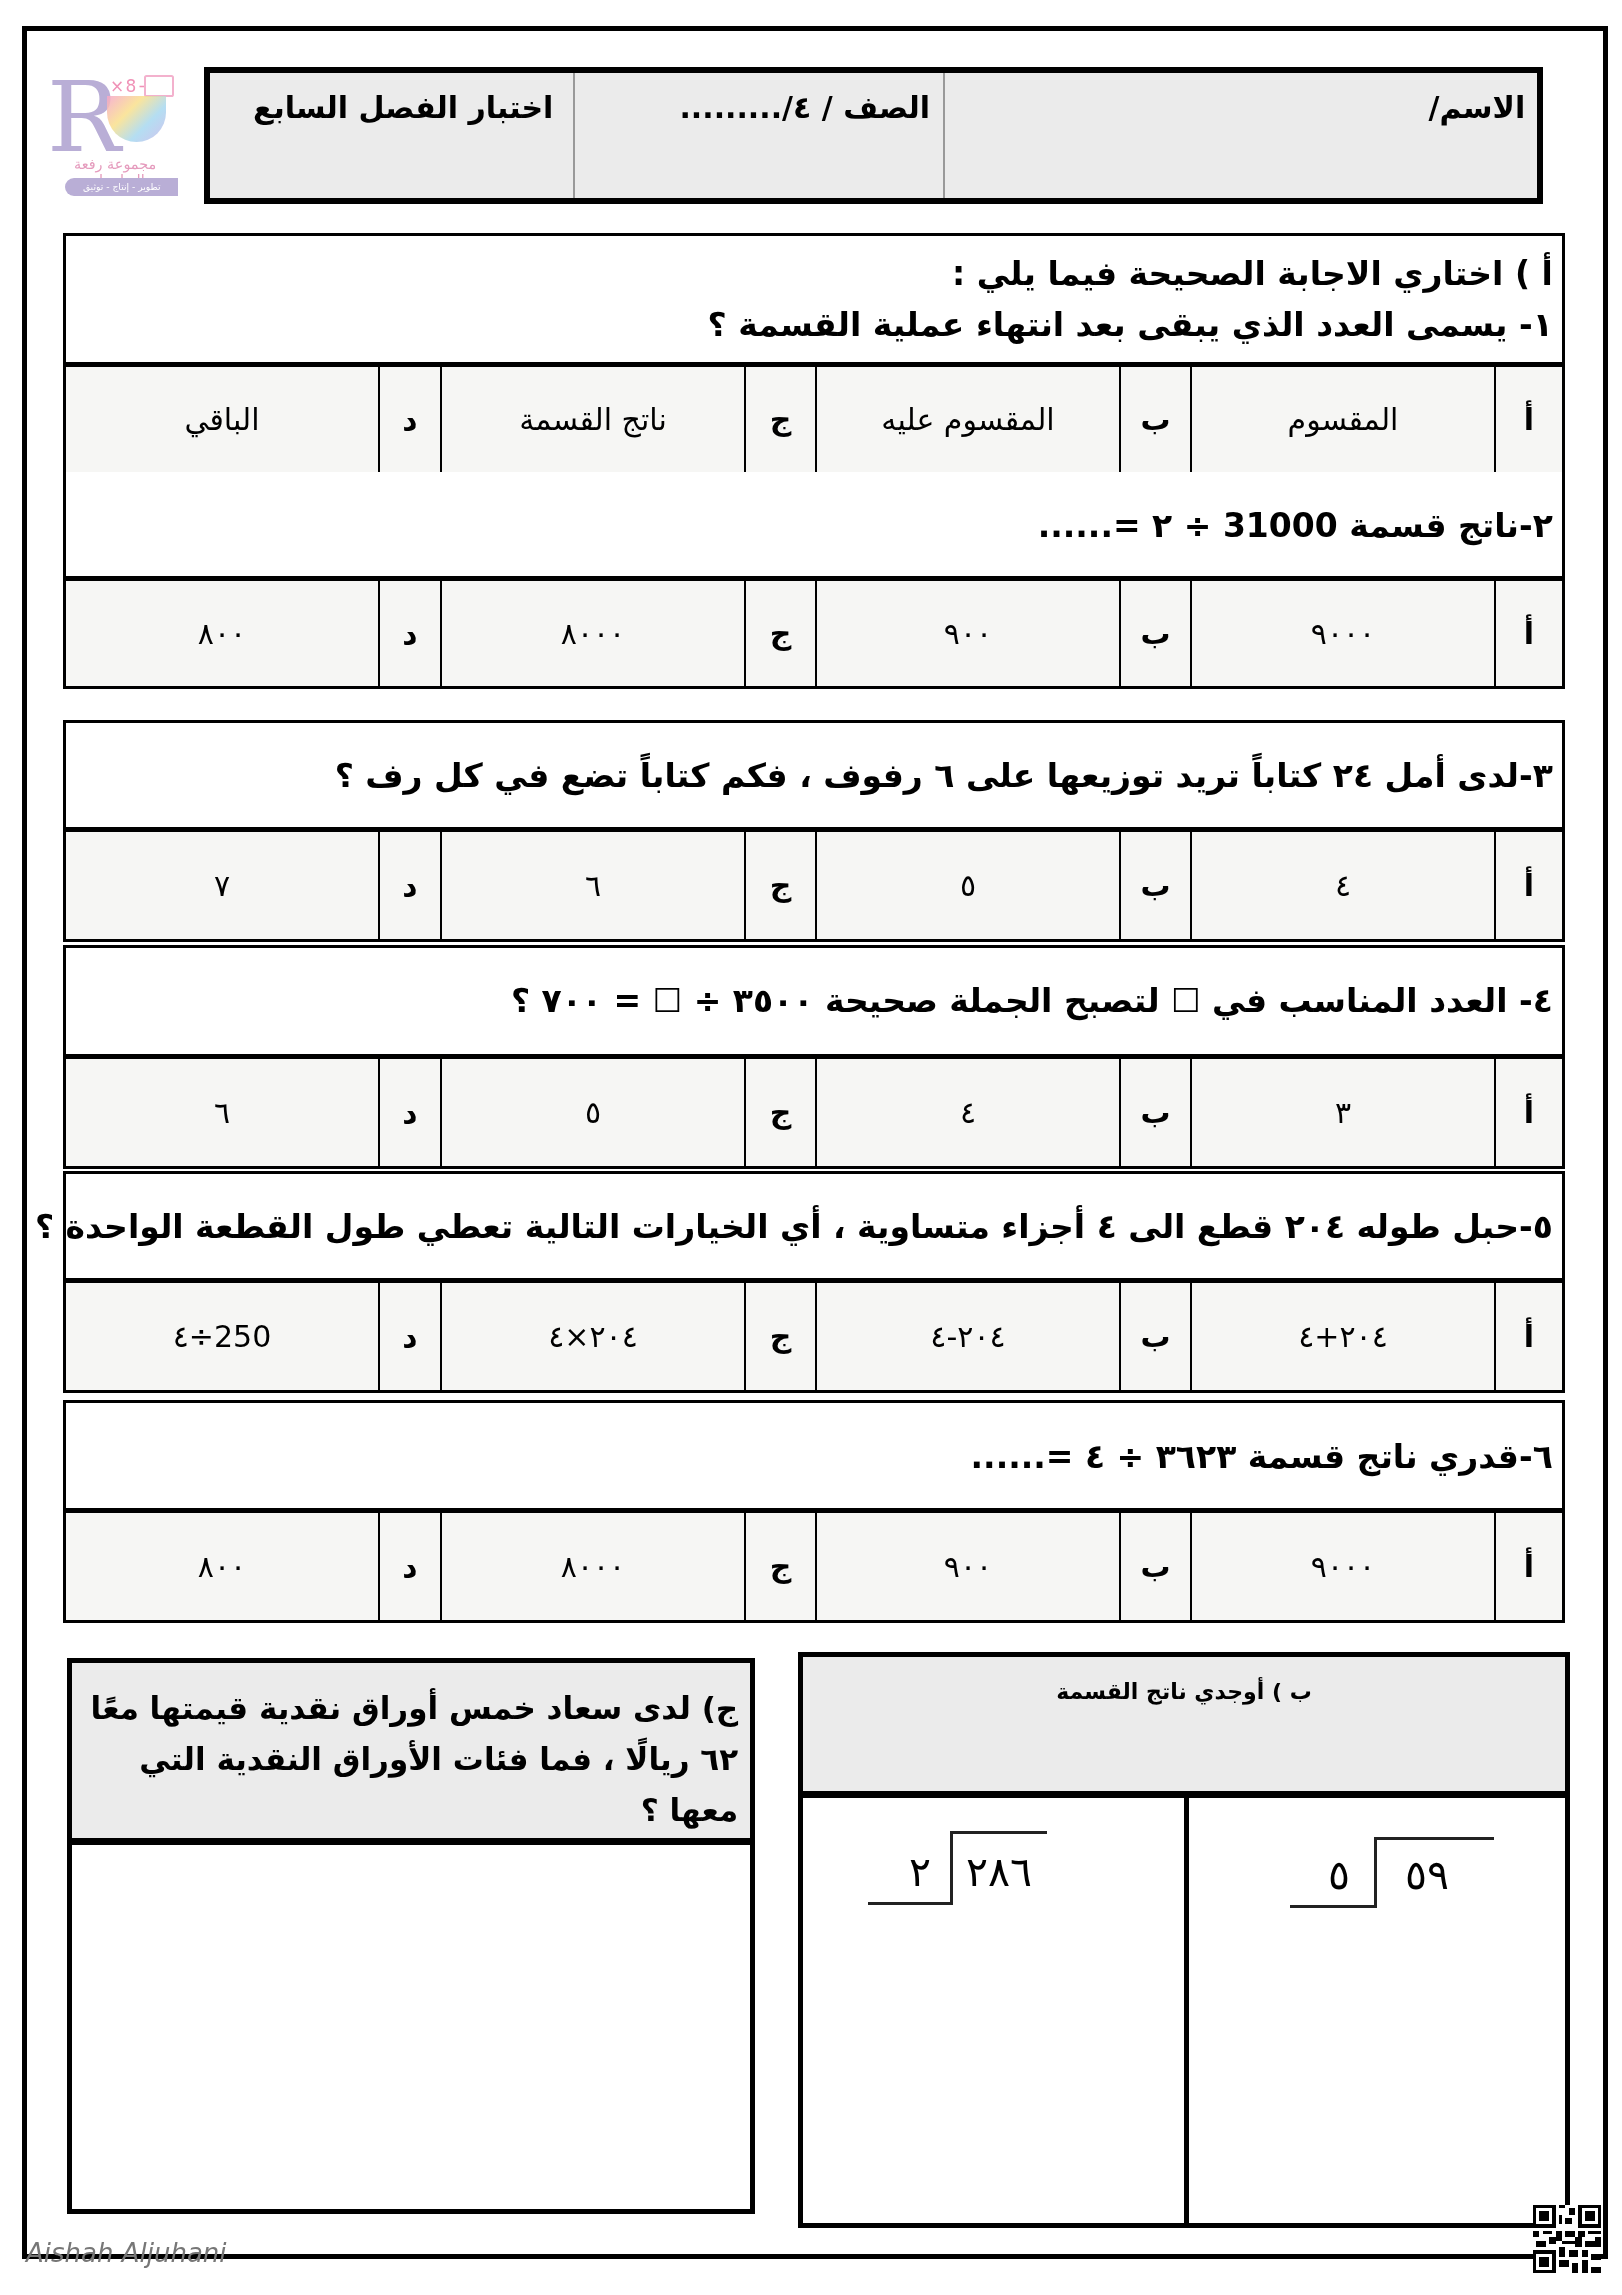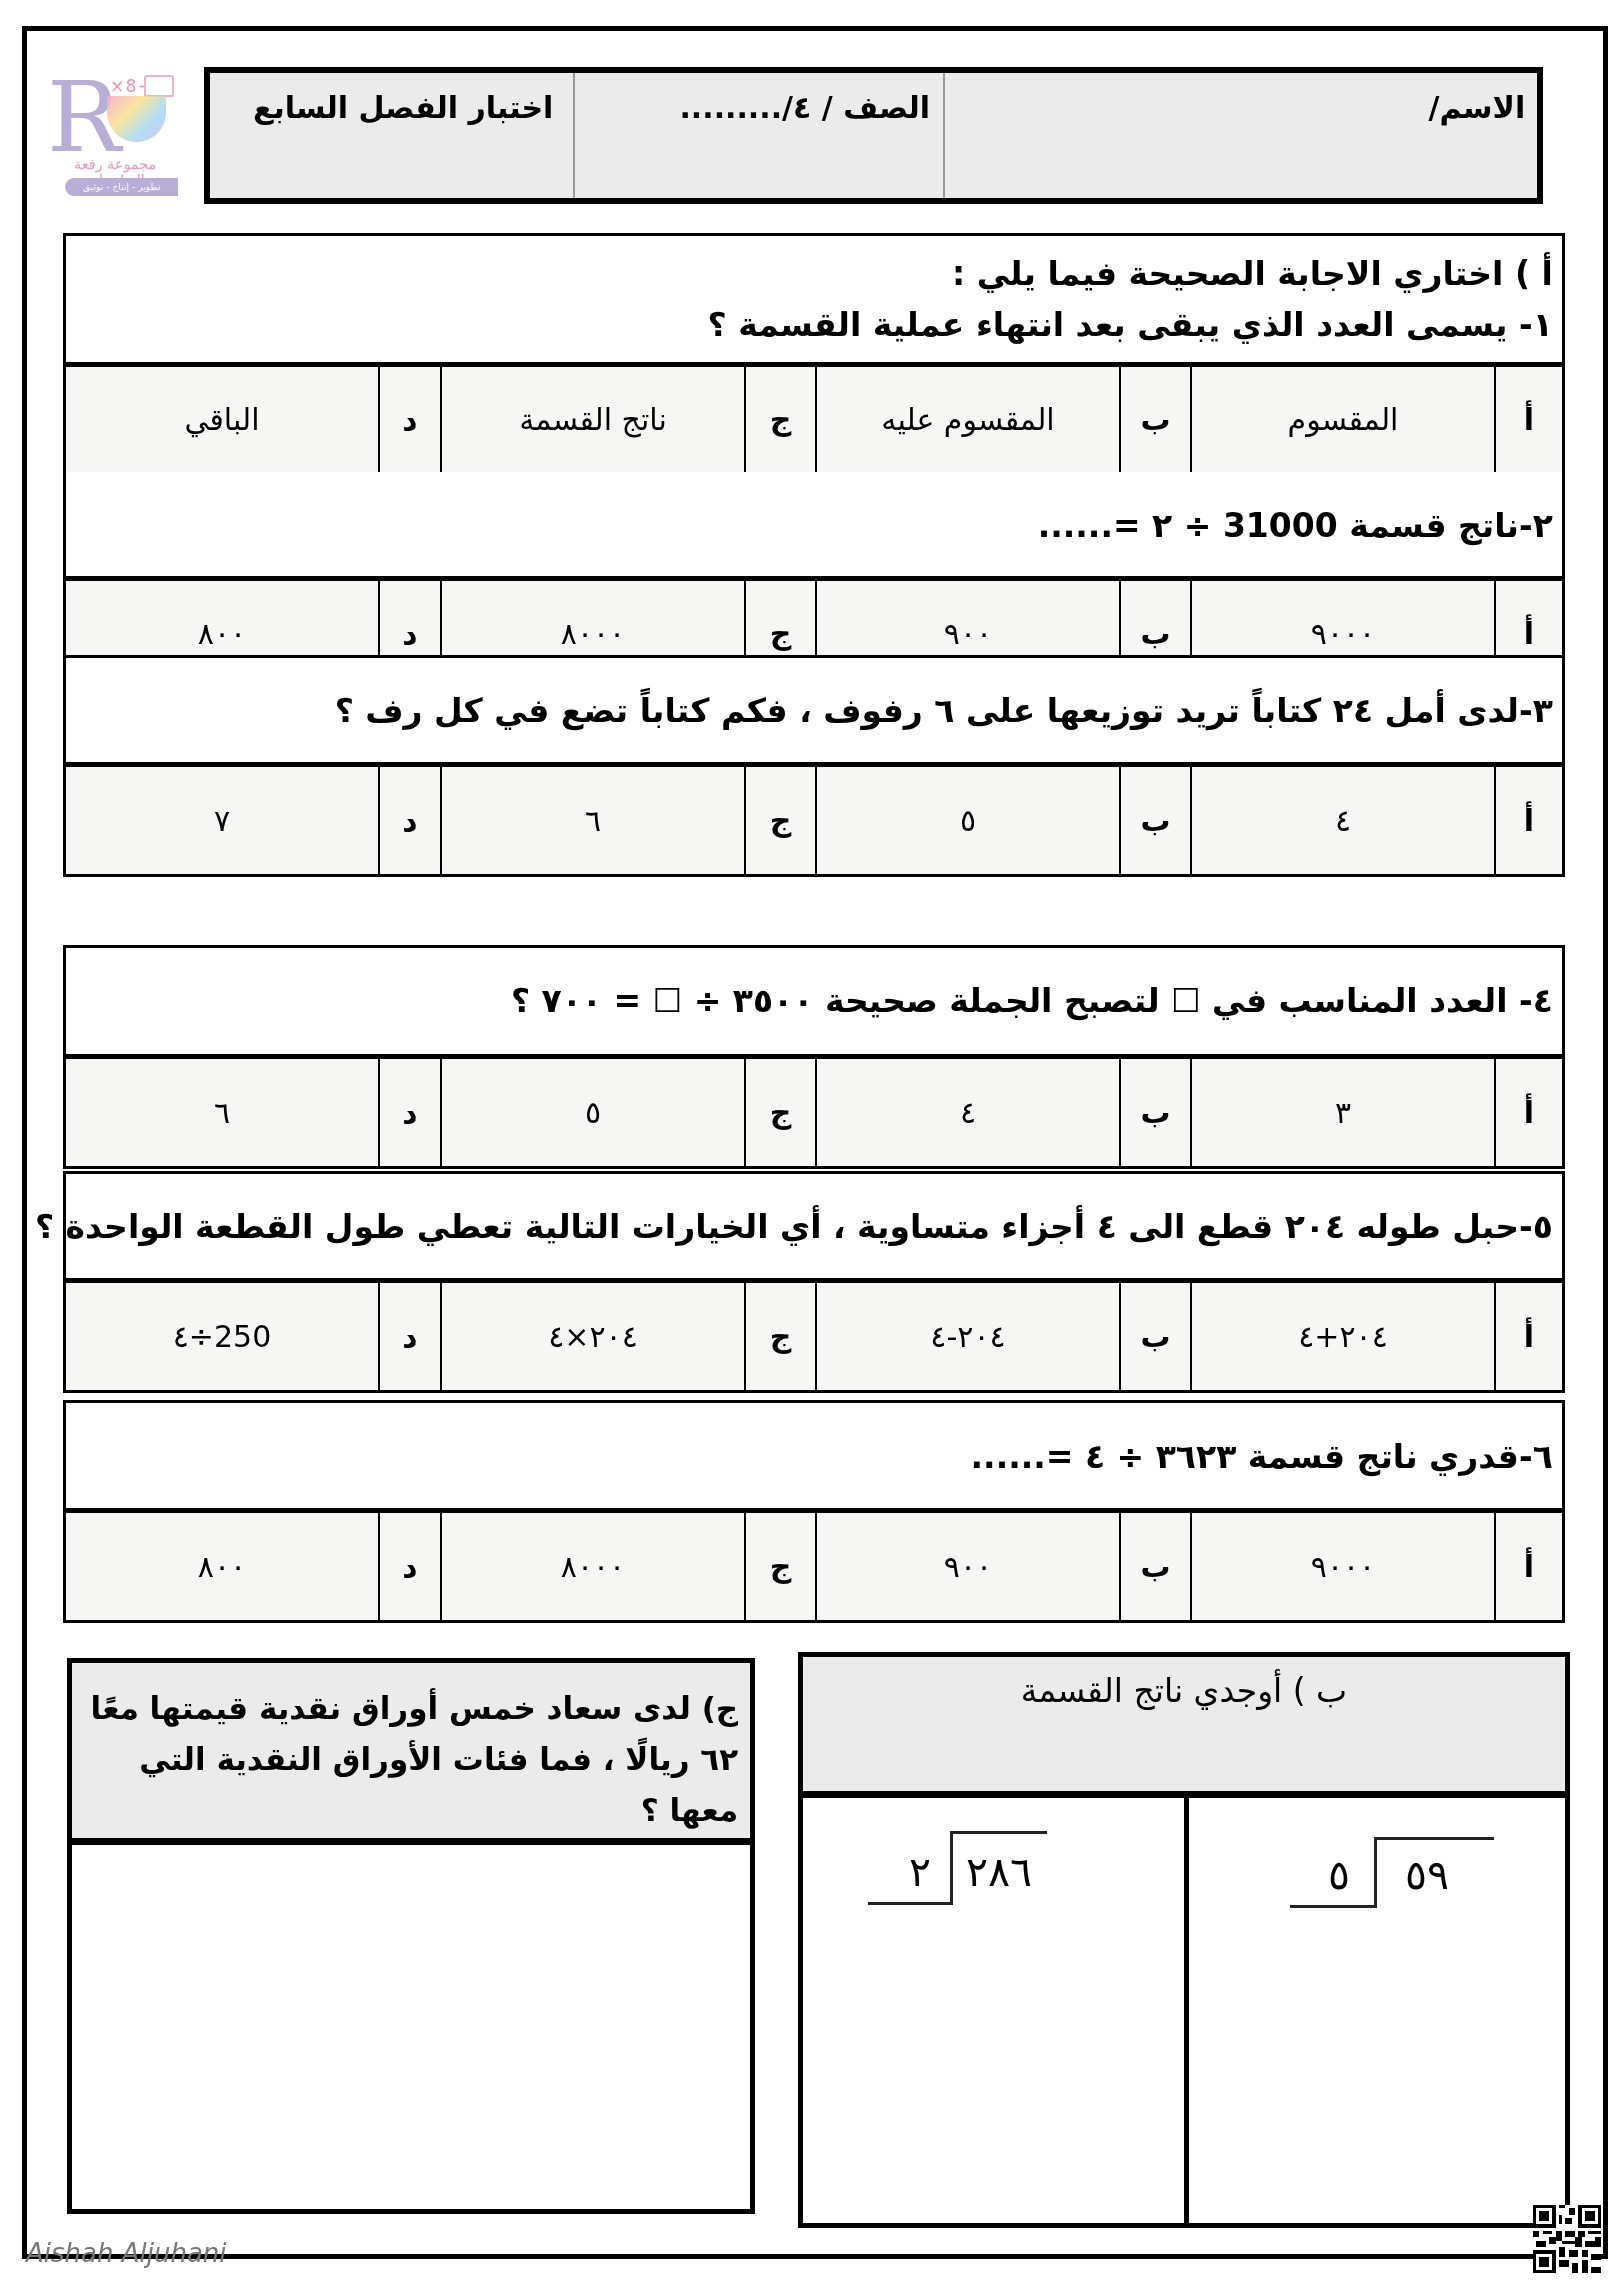--- a/index.html
+++ b/index.html
@@ -77,21 +77,21 @@
   .opt-value.v3 { width: 304px; }
   .opt-letter.l4 { width: 62px; }
   .opt-value.v4 { flex: 1; }
   .opt-value { font-weight: normal; }
 
   
   .sec-b { position: absolute; left: 798px; top: 1652px; width: 772px; height: 576px; border: 5.9px solid #000; }
   .sec-b .title-bar {
     height: 141px; background: #ebebeb; border-bottom: 7.9px solid #000; position: relative;
   }
-  .sec-b .title-bar .t { position: absolute; top: 14px; width: 100%; text-align: center; font-size: 33px; font-weight: normal; }
+  .sec-b .title-bar .t { position: absolute; top: 22px; width: 100%; text-align: center; font-size: 22px; font-weight: bold; }
   .sec-b .body { display: flex; flex-direction: row; height: calc(100% - 141px); }
   .sec-b .col { position: relative; width: 50%; height: 100%; }
   .sec-b .col.first { border-left: 5.9px solid #000; }
 
   .longdiv { position: absolute; }
   .longdiv .bar-top { position: absolute; height: 3.3px; background: #222; }
   .longdiv .bar-v { position: absolute; width: 2.6px; background: #222; }
   .longdiv .bar-bot { position: absolute; height: 2.6px; background: #222; }
   .longdiv .dividend, .longdiv .divisor { position: absolute; font-size: 41px; font-family: "DejaVu Serif", serif; white-space: nowrap; }
 
@@ -162,21 +162,21 @@
     <div class="opt-value v1">٩٠٠٠</div>
     <div class="opt-letter l2">ب</div>
     <div class="opt-value v2">٩٠٠</div>
     <div class="opt-letter l3">ج</div>
     <div class="opt-value v3">٨٠٠٠</div>
     <div class="opt-letter l4">د</div>
     <div class="opt-value v4">٨٠٠</div>
   </div>
 </div>
 
-<div class="qblock" style="top:655px;">
+<div class="qblock" style="top:720px;">
   <div class="qhead" style="height:109px;">
     <div class="line" style="top:33px;">٣-لدى أمل ٢٤ كتاباً تريد توزيعها على ٦ رفوف ، فكم كتاباً تضع في كل رف ؟</div>
   </div>
   <div class="opts" style="height:107px;">
     <div class="opt-letter l1">أ</div>
     <div class="opt-value v1">٤</div>
     <div class="opt-letter l2">ب</div>
     <div class="opt-value v2">٥</div>
     <div class="opt-letter l3">ج</div>
     <div class="opt-value v3">٦</div>

